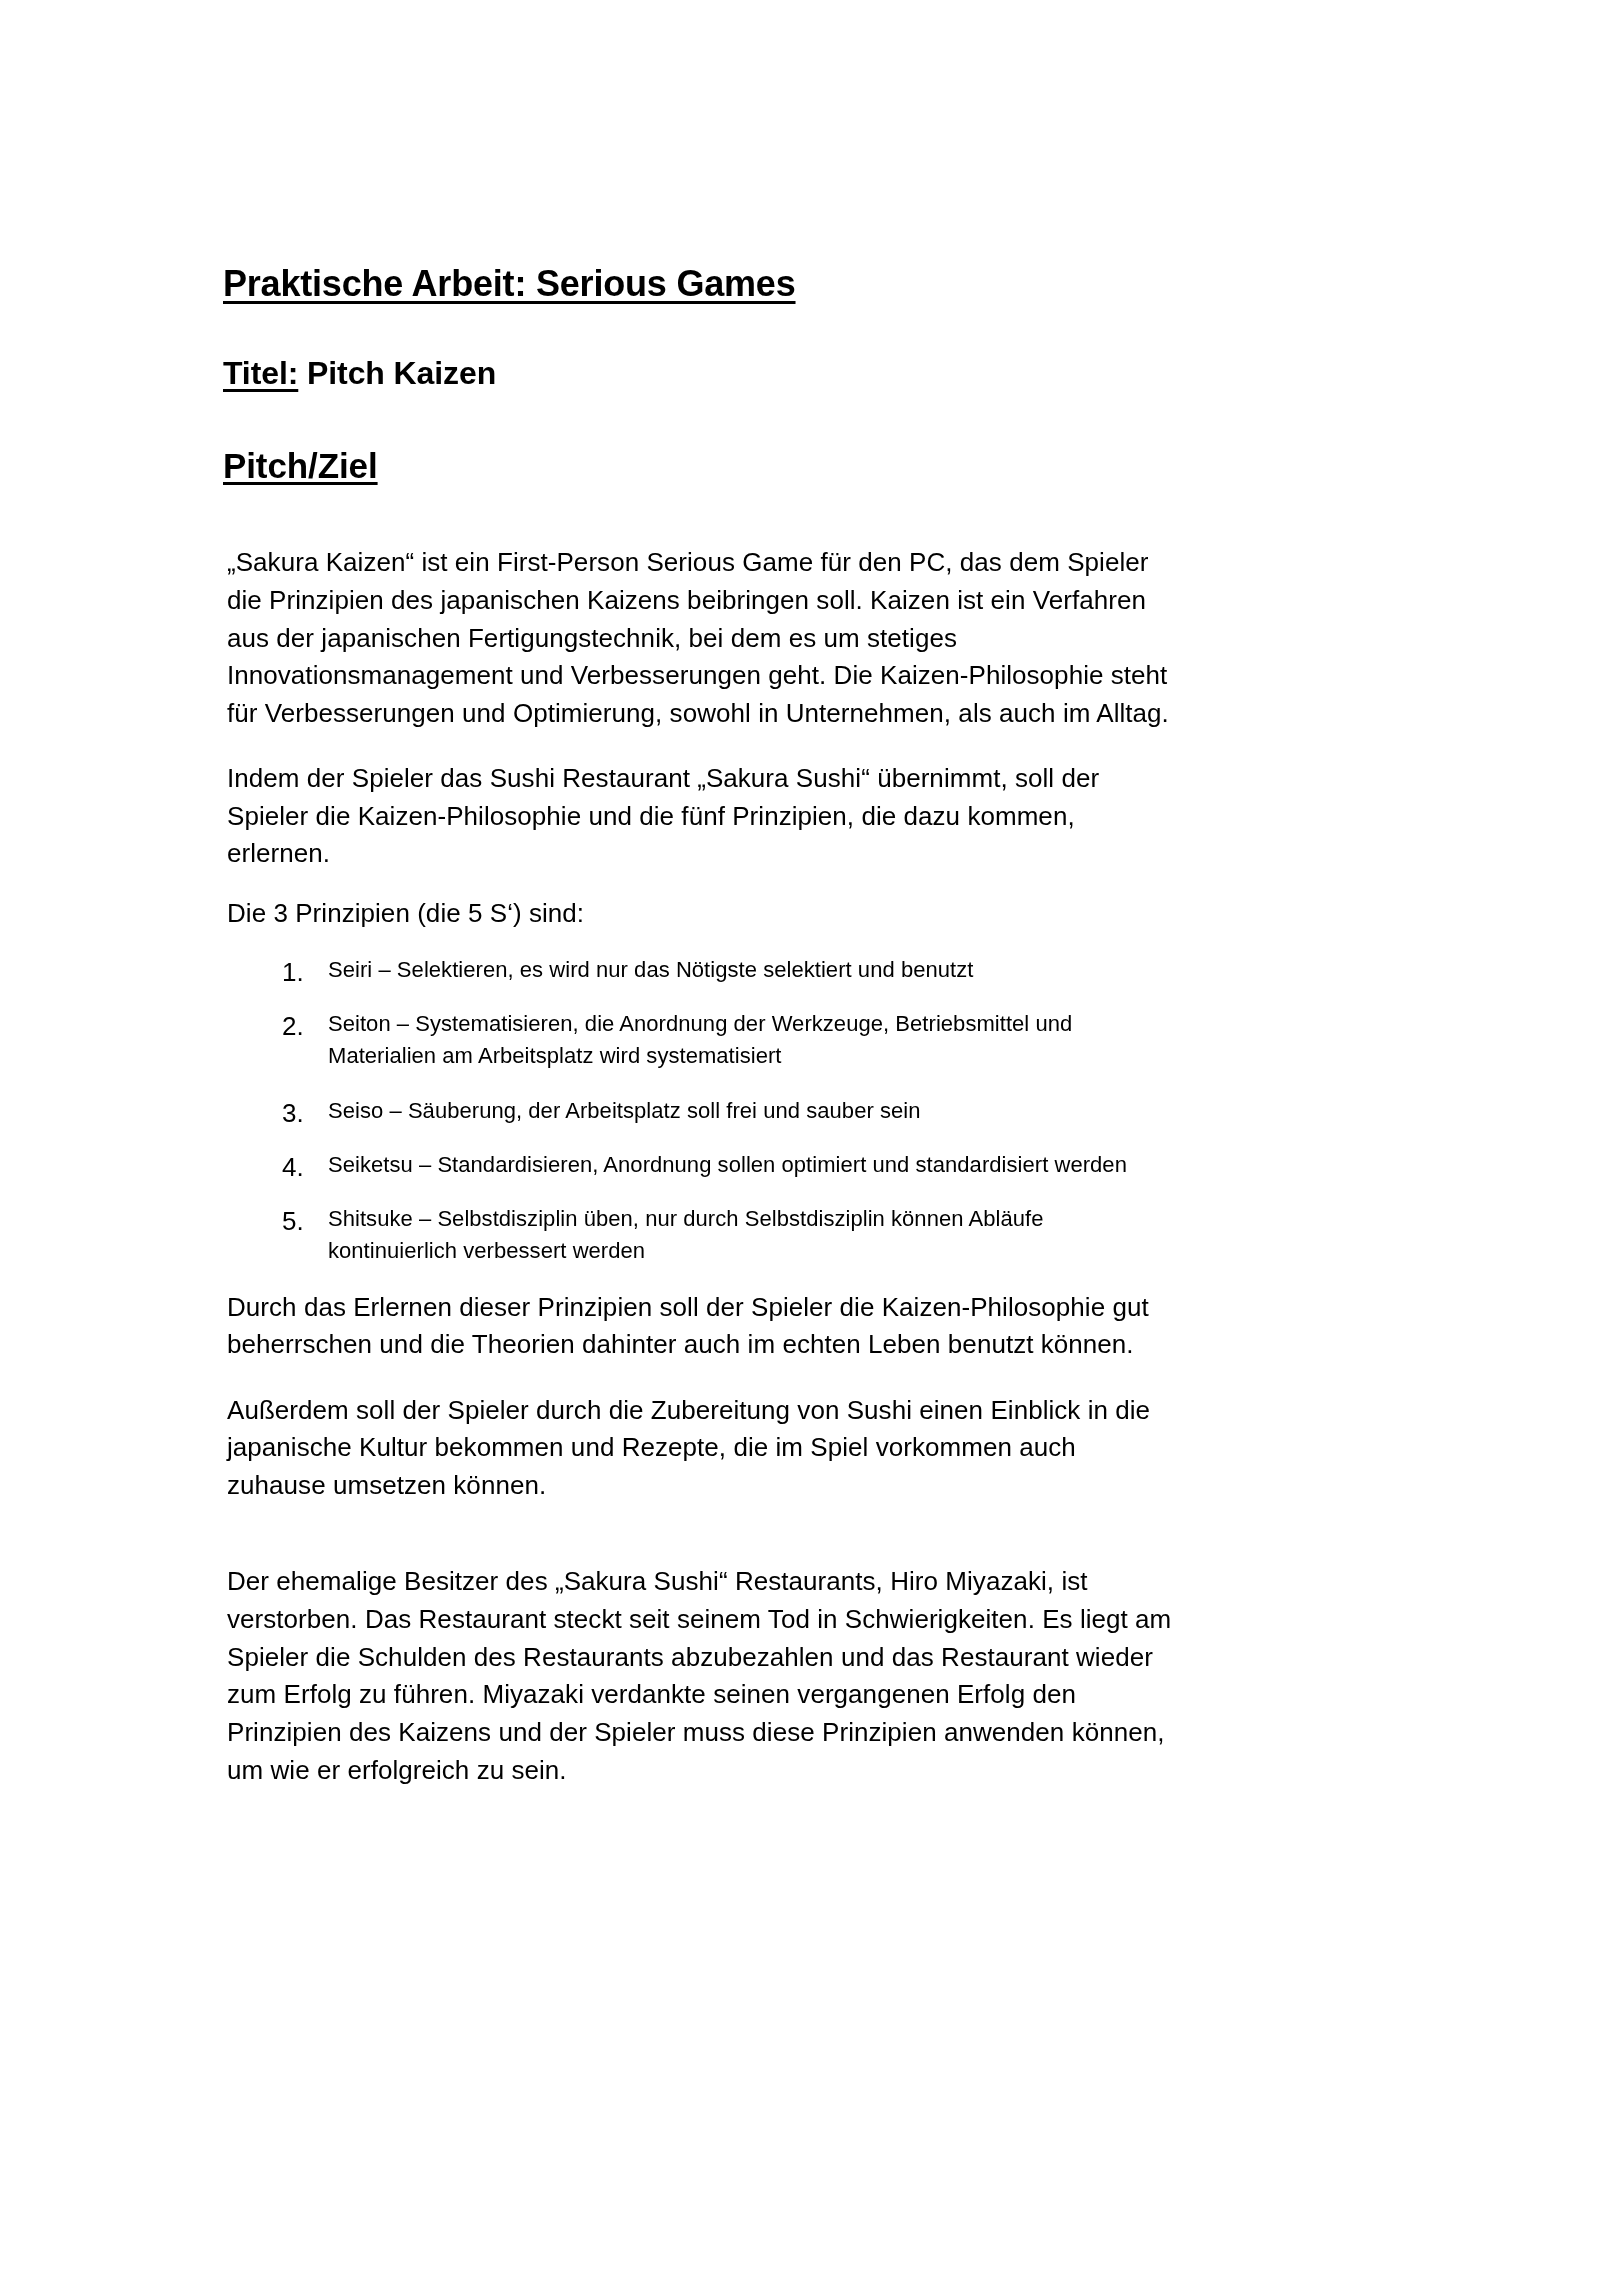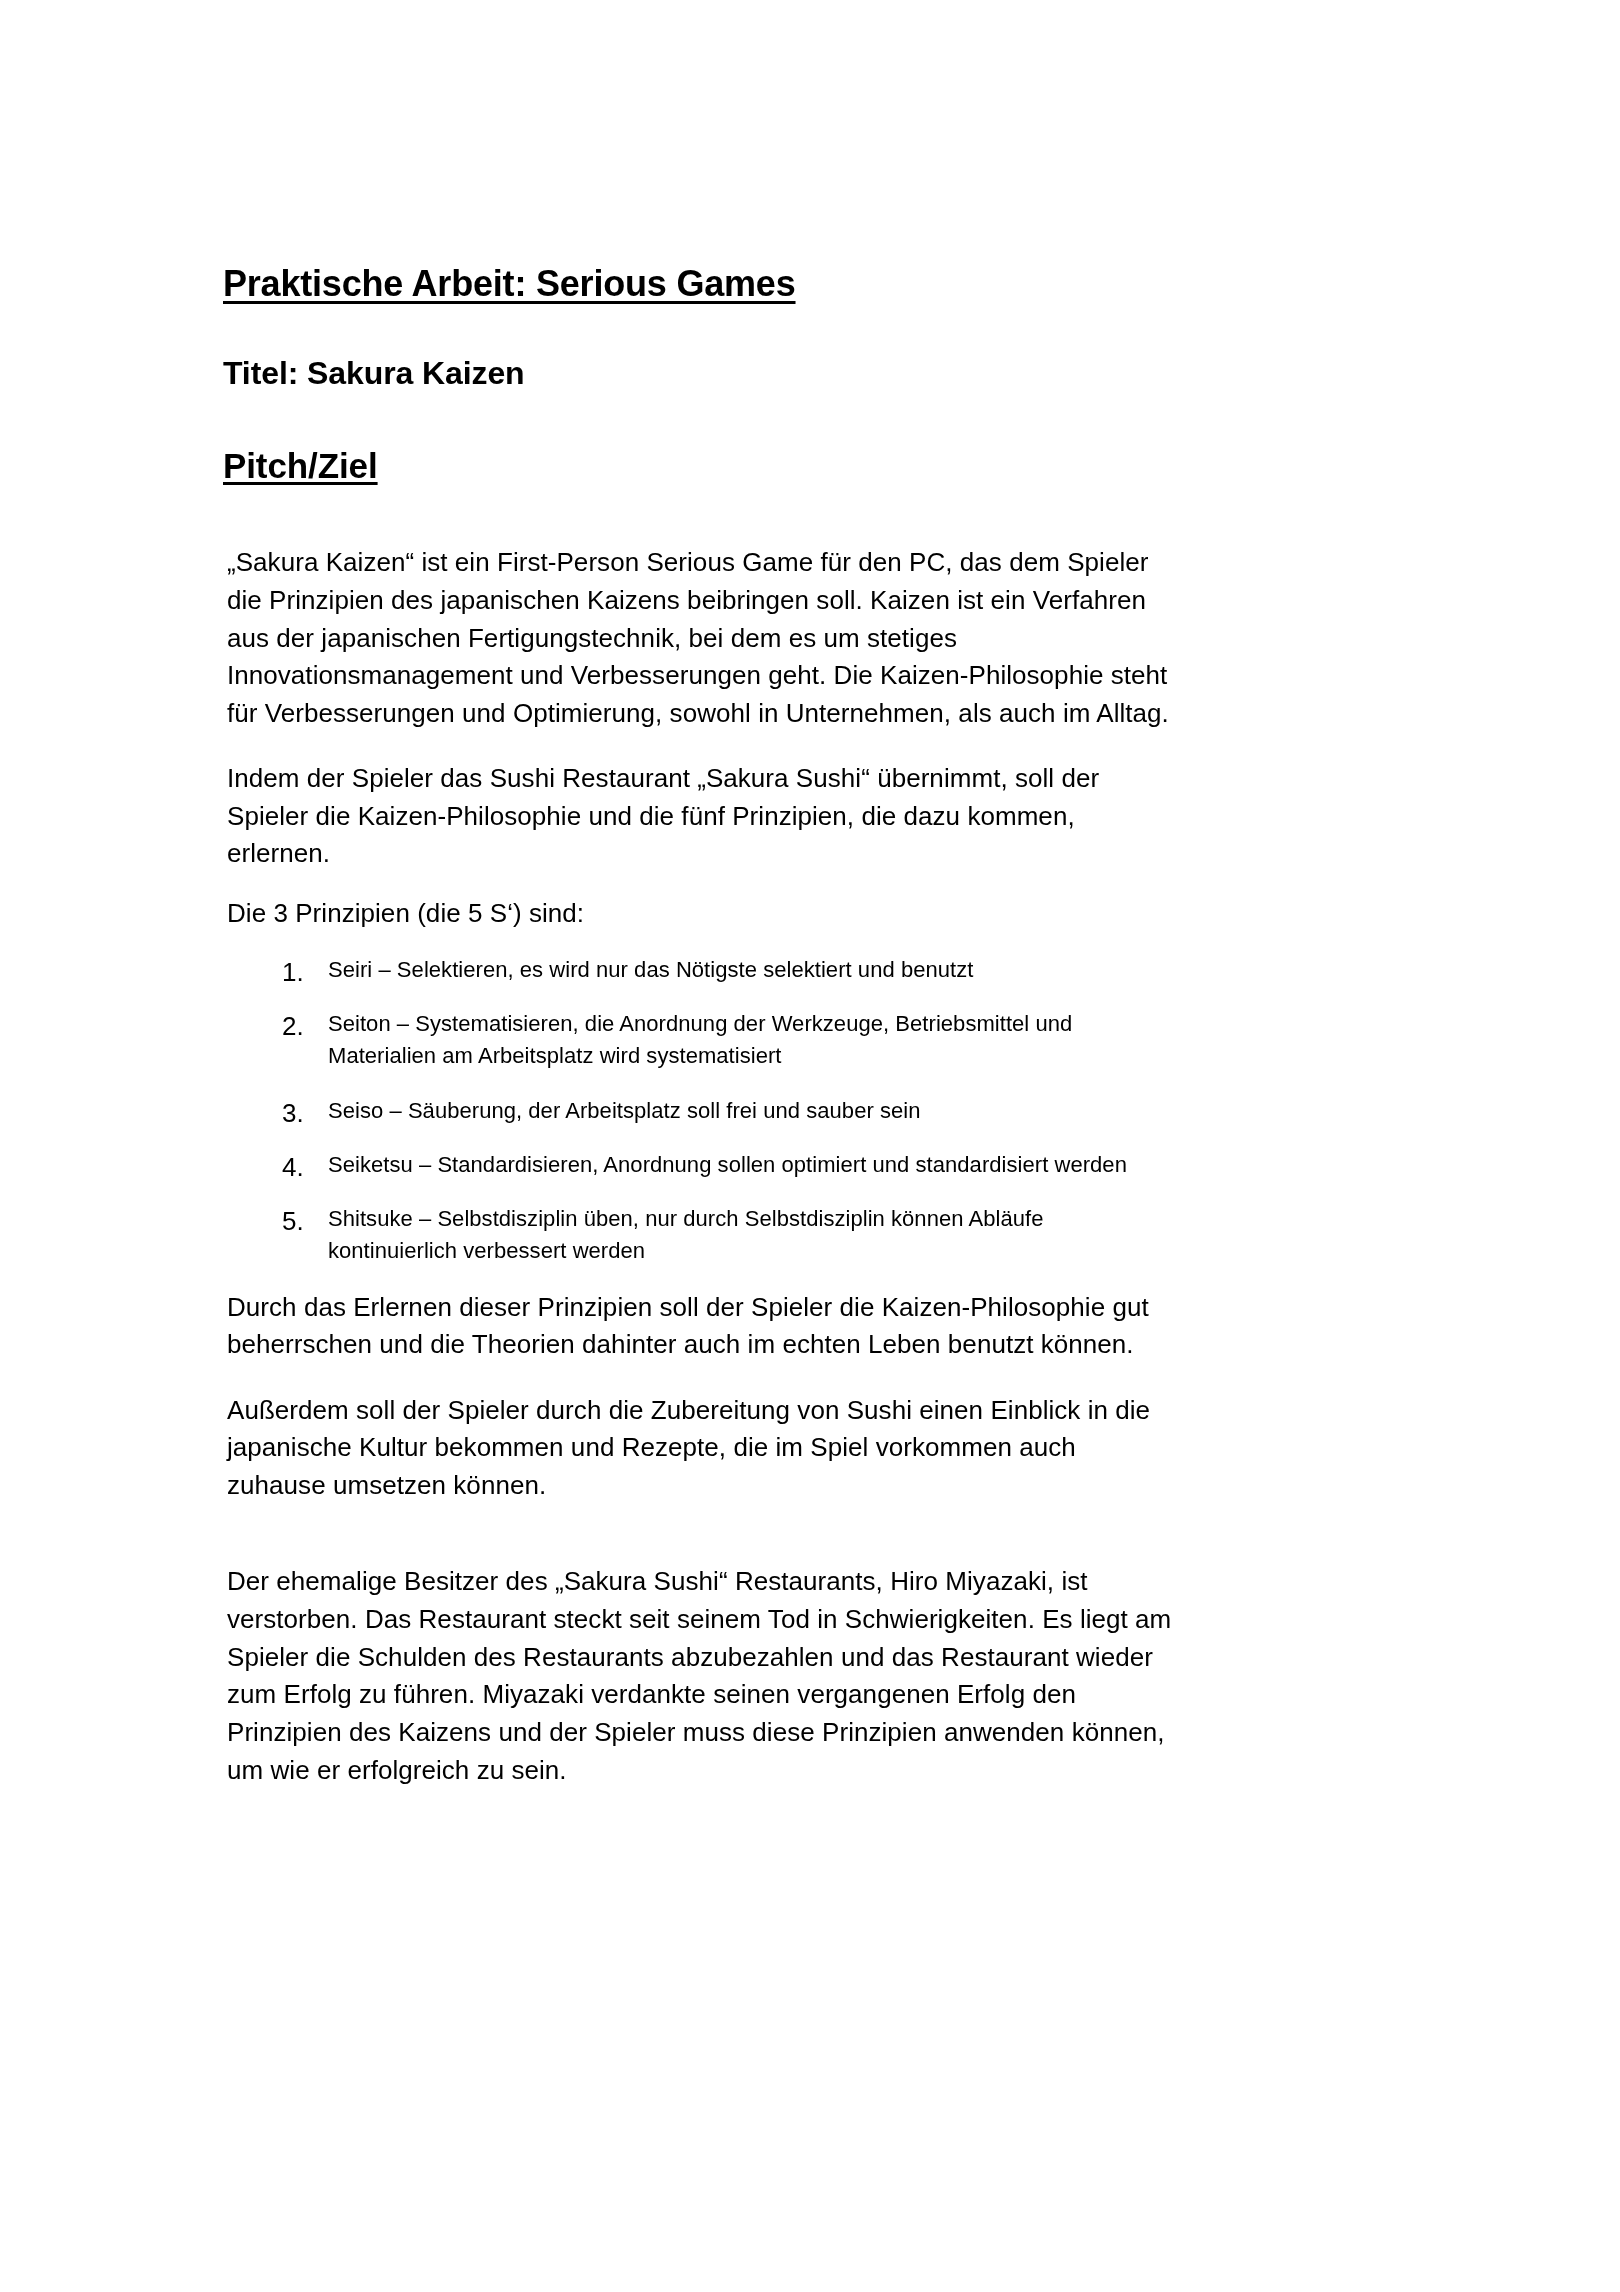--- a/index.html
+++ b/index.html
@@ -33,21 +33,21 @@
   }
   .doc-title .u { text-decoration: underline; text-underline-offset: 4.9px; }
 
   .doc-subtitle {
     font-size: 32px;
     font-weight: bold;
     line-height: 1.15;
     margin: 51px 0 0 0;
     letter-spacing: -0.1px;
   }
-  .doc-subtitle .u { text-underline-offset: 4.9px; }
+  .doc-subtitle .u { text-decoration: underline; text-underline-offset: 4.9px; }
   .doc-subtitle .plain { text-decoration: none; }
 
   .section-heading {
     font-size: 35px;
     font-weight: bold;
     line-height: 1.2;
     margin: 53px 0 0 0;
     letter-spacing: -0.1px;
   }
   .section-heading span {
@@ -100,21 +100,21 @@
 </head>
 <body>
 
 <div class="page">
 
   <h1 class="doc-title">
     <span class="u">Praktische Arbeit: Serious Games</span>
   </h1>
 
   <h2 class="doc-subtitle">
-    <span class="u">Titel:</span><span class="plain"> Sakura Kaizen</span>
+    <span class="u">Titel:</span><span class="plain"> Pitch Kaizen</span>
   </h2>
 
   <h3 class="section-heading">
     <span>Pitch/Ziel</span>
   </h3>
 
   <p class="body-text gap-lg">„Sakura Kaizen“ ist ein First-Person Serious Game für den PC, das dem Spieler die Prinzipien des japanischen Kaizens beibringen soll. Kaizen ist ein Verfahren aus der japanischen Fertigungstechnik, bei dem es um stetiges Innovationsmanagement und Verbesserungen geht. Die Kaizen-Philosophie steht für Verbesserungen und Optimierung, sowohl in Unternehmen, als auch im Alltag.</p>
 
   <p class="body-text gap-md">Indem der Spieler das Sushi Restaurant „Sakura Sushi“ übernimmt, soll der Spieler die Kaizen-Philosophie und die fünf Prinzipien, die dazu kommen, erlernen.</p>
 

